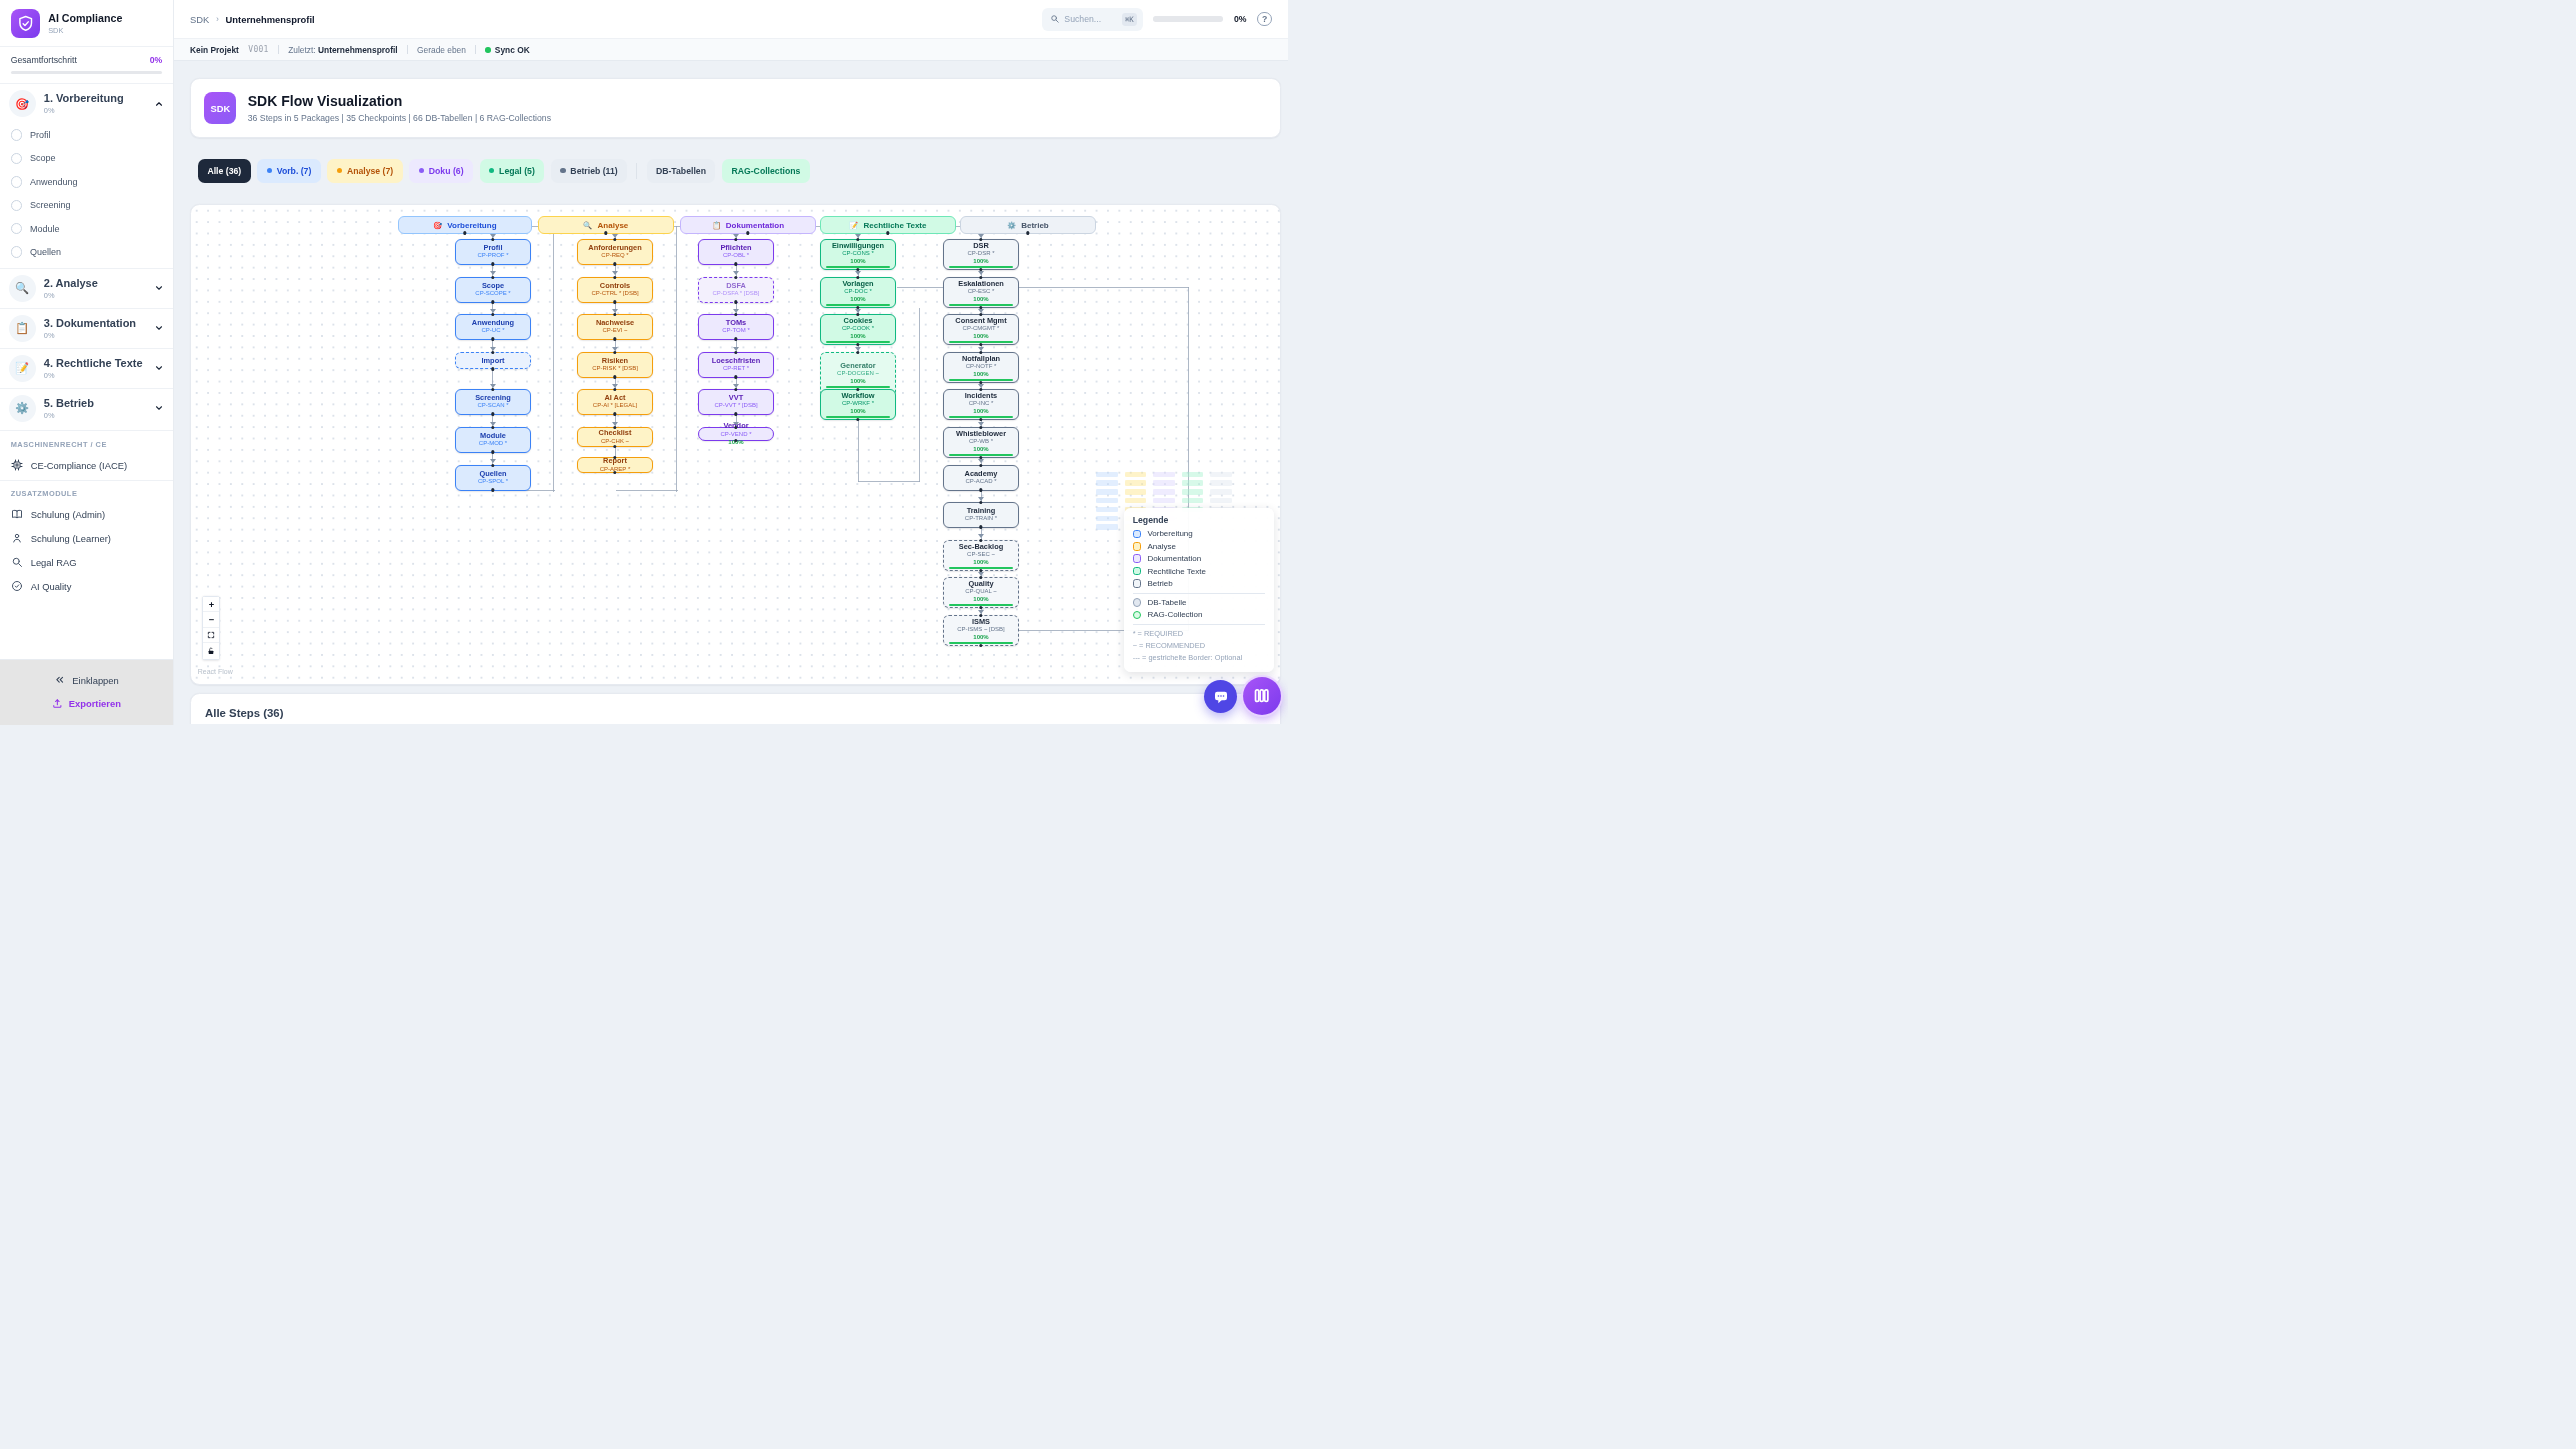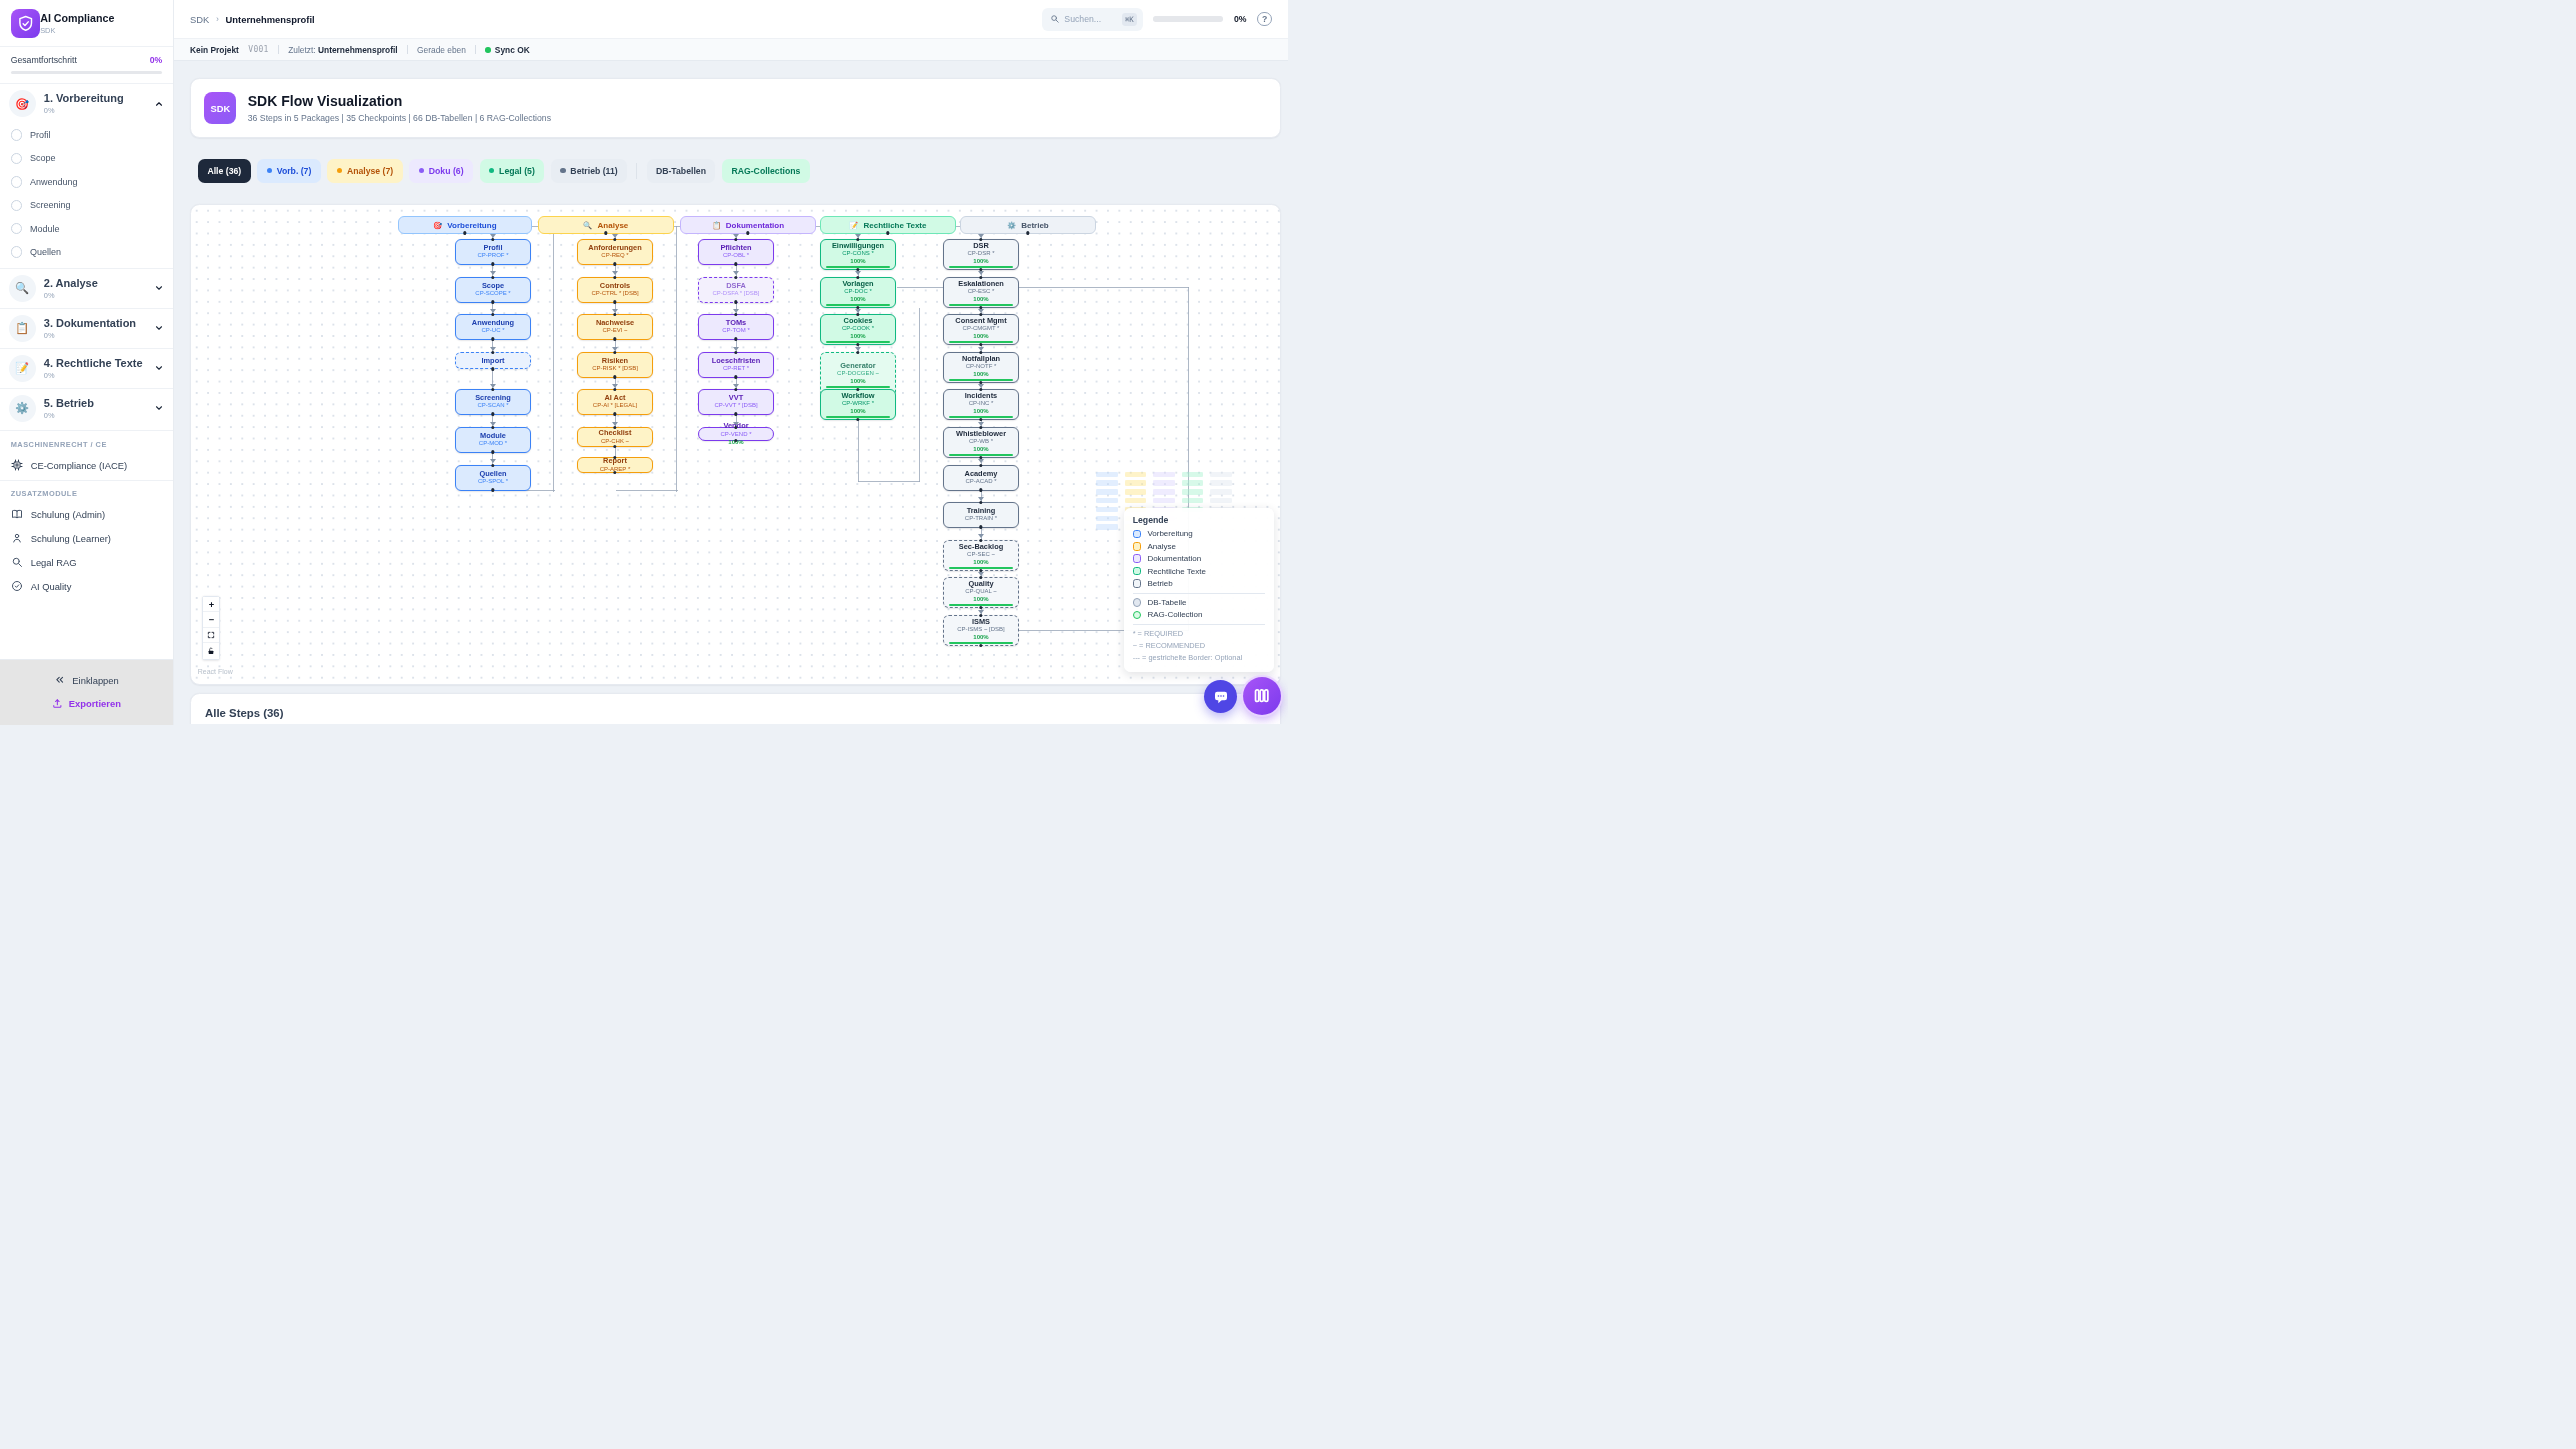--- a/index.html
+++ b/index.html
@@ -3,21 +3,21 @@
 <meta charset="utf-8">
 <style>
   *{margin:0;padding:0;box-sizing:border-box;}
   html,body{width:1288px;height:725px;overflow:hidden;background:#edf1f6;
     font-family:"Liberation Sans",sans-serif;color:#0f172a;}
   #app{position:relative;width:1288px;height:725px;}
 
   
   #sidebar{position:absolute;left:0;top:0;width:174px;height:725px;background:#fff;
     border-right:0.7px solid #e8ecf1;display:flex;flex-direction:column;z-index:20;}
-  .logo-row{display:flex;align-items:center;padding:8.7px 10.7px 7.4px;border-bottom:0.7px solid #eef1f5;}
+  .logo-row{display:flex;align-items:center;gap:8px;padding:8.7px 10.7px 7.4px;border-bottom:0.7px solid #eef1f5;}
   .logo-badge{width:29.5px;height:29.5px;border-radius:8px;background:linear-gradient(135deg,#a855f7,#7c3aed);
     display:flex;align-items:center;justify-content:center;flex:0 0 auto;}
   .app-title{font-size:10.7px;font-weight:bold;color:#111827;line-height:1.15;}
   .app-sub{font-size:7.4px;color:#94a3b8;margin-top:1.3px;}
   .overall{padding:8px 10.7px 9.4px;border-bottom:0.7px solid #eef1f5;}
   .overall-top{display:flex;justify-content:space-between;align-items:center;margin-bottom:6px;}
   .overall-label{font-size:8.7px;color:#334155;}
   .overall-pct{font-size:8.7px;font-weight:bold;color:#9333ea;}
   .overall-bar{height:3.4px;border-radius:2px;background:#e5e7eb;}
   #nav{flex:1 1 auto;overflow:hidden;}

